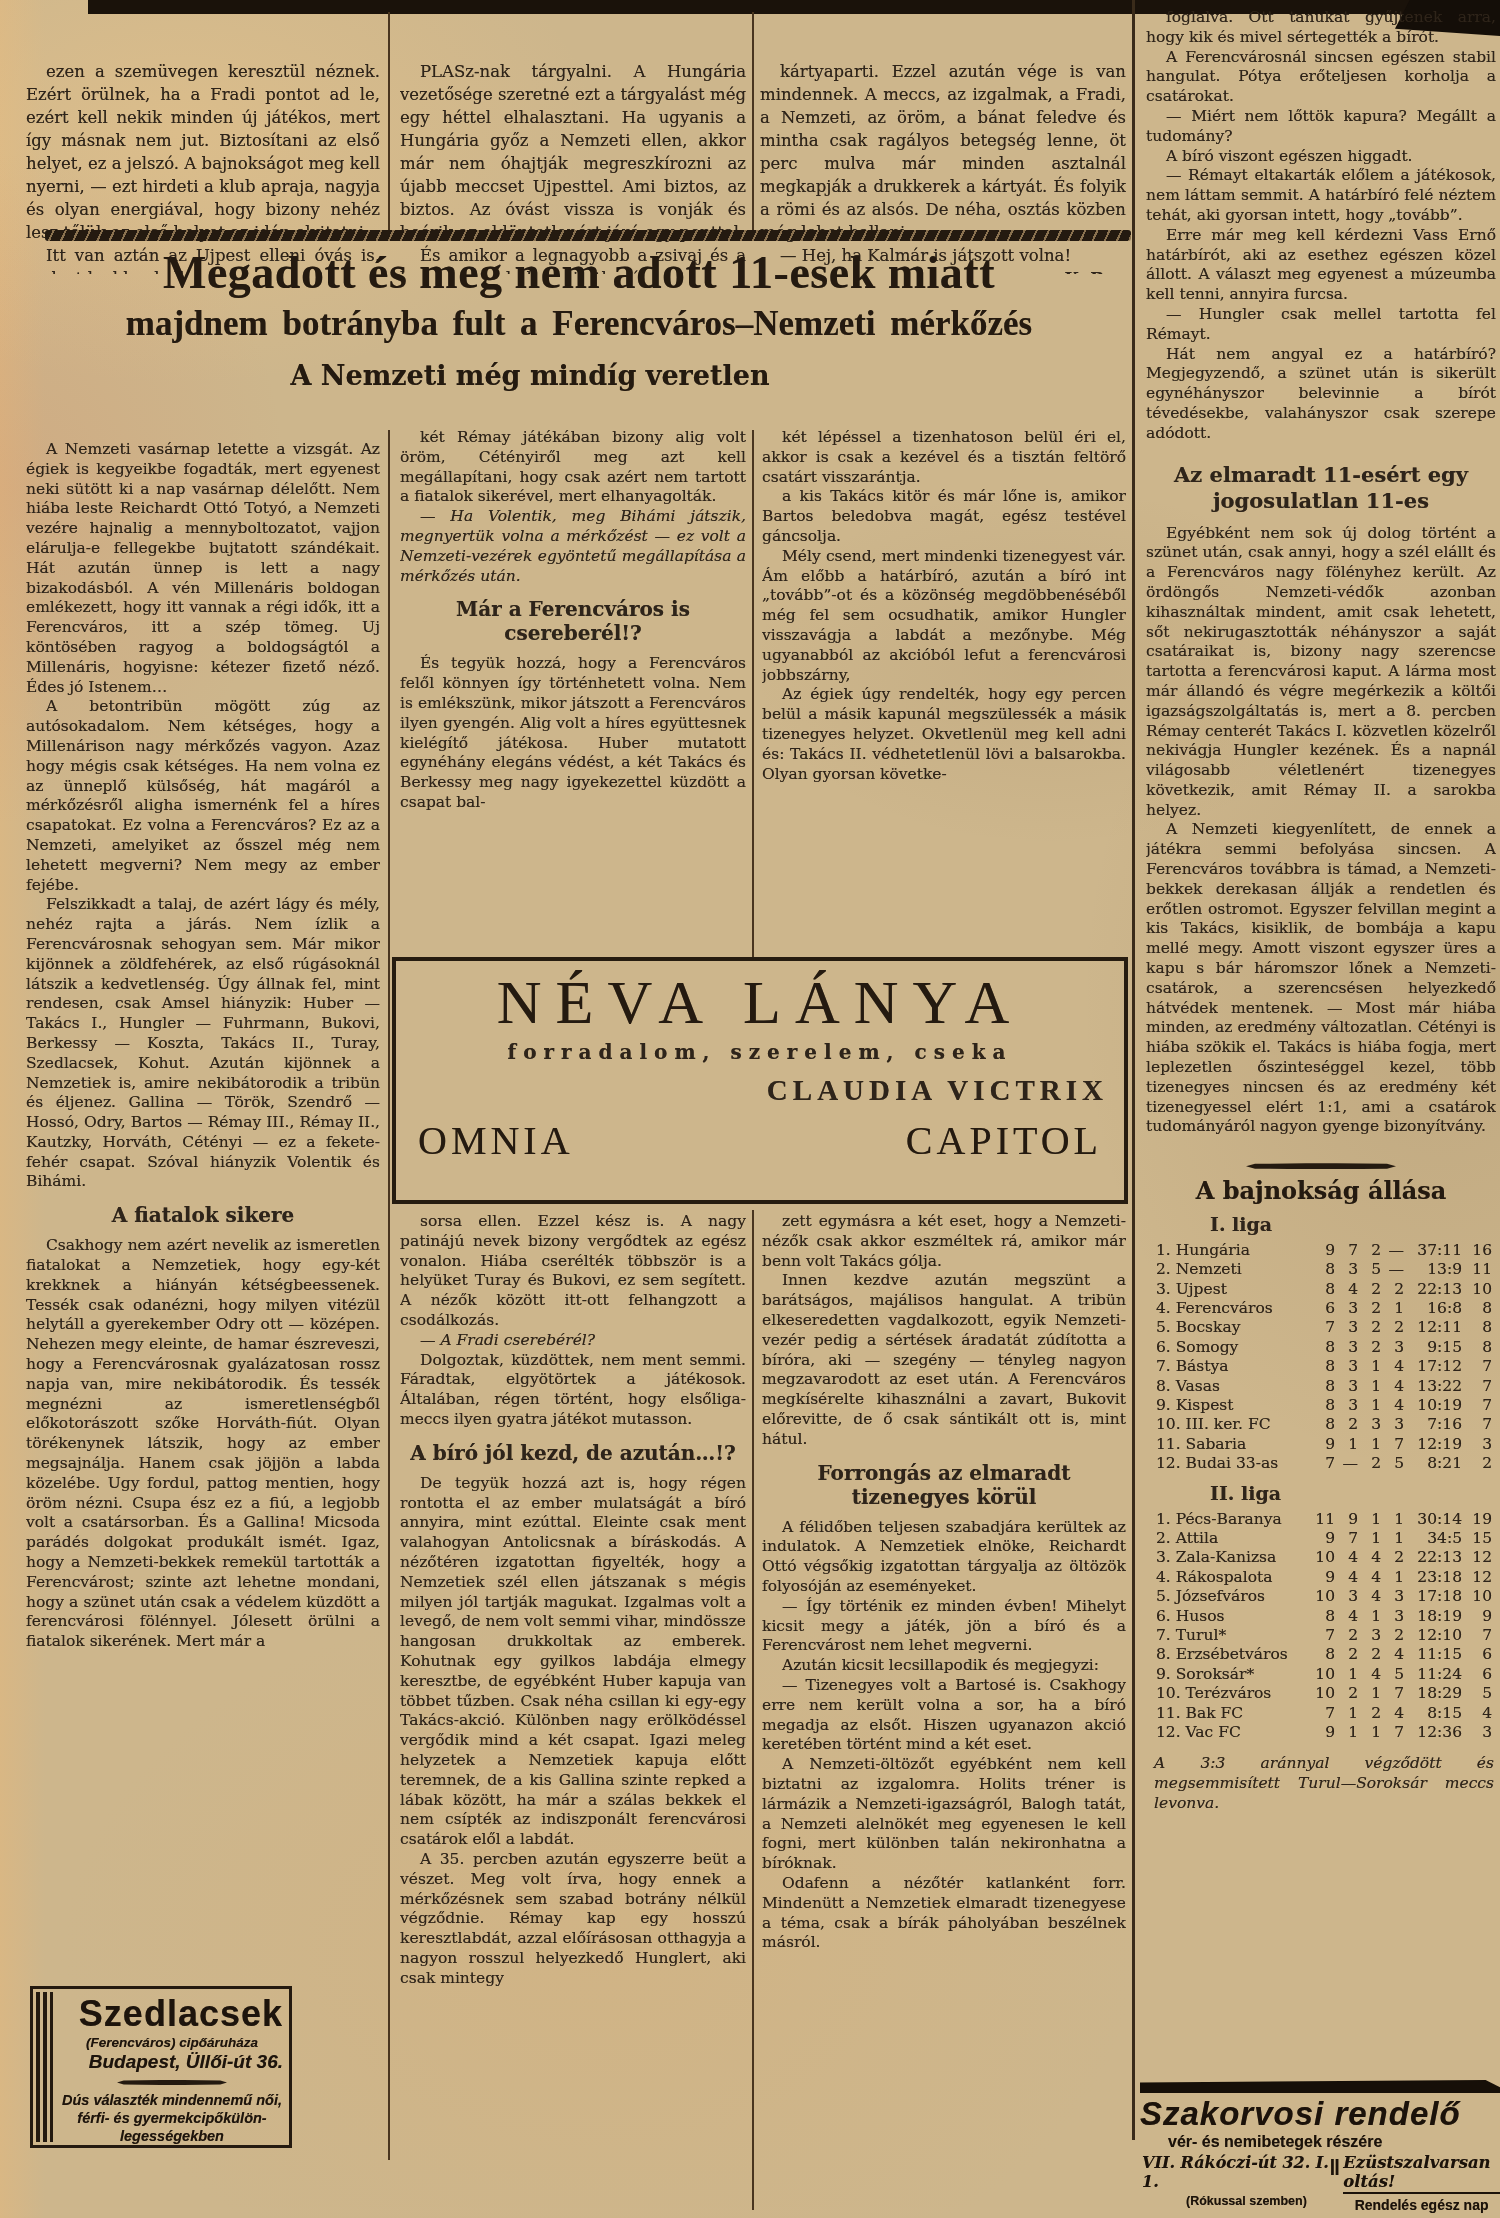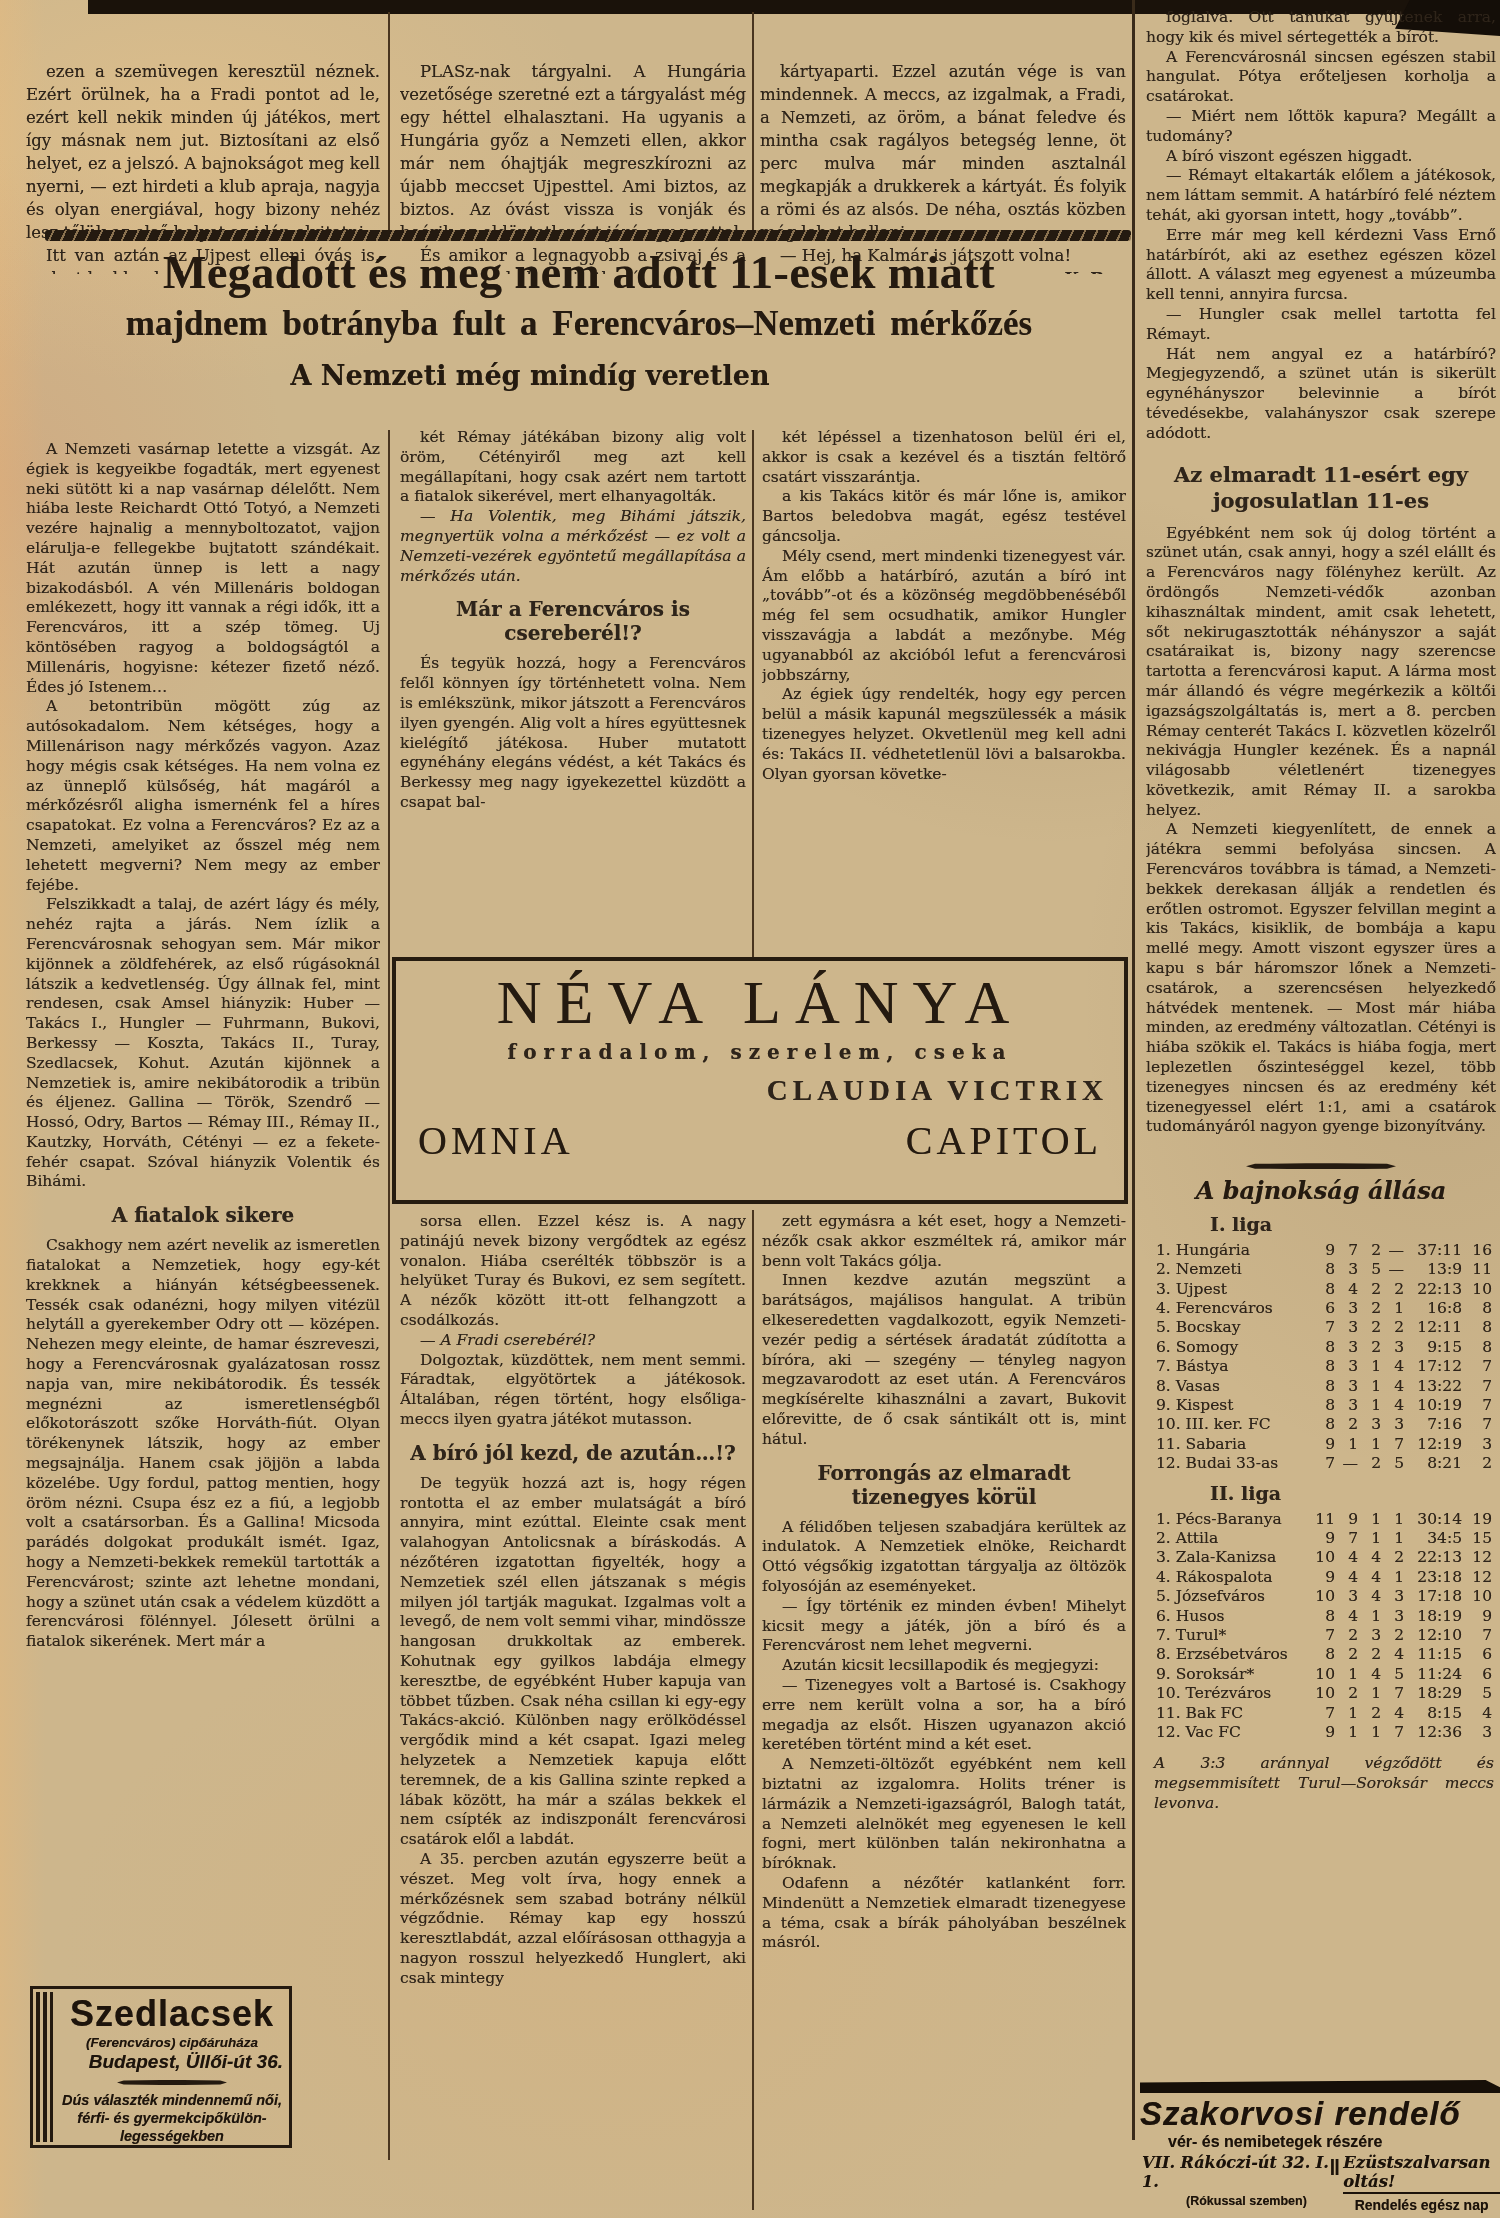--- a/index.html
+++ b/index.html
@@ -49,30 +49,30 @@
     font-family:"Liberation Serif","DejaVu Serif",serif;}
   .neva-row{display:flex;justify-content:space-between;align-items:flex-end;margin-top:10px;padding:0 6px;}
   .neva-venue{font-size:40px;letter-spacing:4px;color:#241a10;
     font-family:"Liberation Serif","DejaVu Serif",serif;}
   
   .szed{position:absolute;left:30px;top:1986px;width:262px;height:162px;
     border:3px solid #241a10;box-sizing:border-box;padding:4px 6px 4px 28px;overflow:hidden;
     font-family:"Liberation Sans","DejaVu Sans",sans-serif;color:#1d140c;}
   .szed-bar{position:absolute;left:3px;top:3px;bottom:3px;width:17px;
     background:repeating-linear-gradient(90deg,#241a10 0 4px,#cdb68c 4px 7px);}
-  .szed-title{font-weight:bold;font-size:36px;text-align:center;letter-spacing:1px;}
+  .szed-title{font-weight:bold;font-size:36px;text-align:right;letter-spacing:1px;}
   .szed-l1{font-weight:bold;font-style:italic;font-size:13.5px;text-align:center;}
   .szed-l2{font-weight:bold;font-style:italic;font-size:19px;text-align:right;margin-top:1px;}
   .szed-body{font-weight:bold;font-style:italic;font-size:14.5px;line-height:18px;text-align:center;margin-top:6px;}
   .szed .mini-rule{margin:7px auto 0;width:110px;height:5px;}
   
   .rcol{position:absolute;left:1146px;top:8px;width:350px;height:2062px;overflow:hidden;
     font-size:15.5px;line-height:19.8px;text-align:justify;}
   .rc-head{text-align:center;font-weight:bold;font-size:21px;line-height:26px;margin:18px 10px 10px;}
-  .st-title{text-align:center;font-weight:bold;font-size:24px;margin:4px 0 14px;color:#241a10;font-style:italic;}
+  .st-title{text-align:center;font-weight:bold;font-size:24px;margin:4px 0 14px;color:#241a10;}
   .liga-label{font-weight:bold;font-size:19px;margin:2px 0 6px 64px;}
   .st-table{margin:0 4px 10px 10px;}
   .st-row{display:flex;line-height:19.4px;font-size:15.5px;}
   .st-name{flex:1;white-space:nowrap;overflow:hidden;}
   .st-n{width:23px;text-align:right;}
   .st-goals{width:58px;text-align:right;}
   .st-pts{width:30px;text-align:right;}
   .note{font-style:italic;margin:12px 2px 0 8px;}
   
   .szak{position:absolute;left:1140px;top:2080px;width:360px;height:138px;overflow:hidden;

